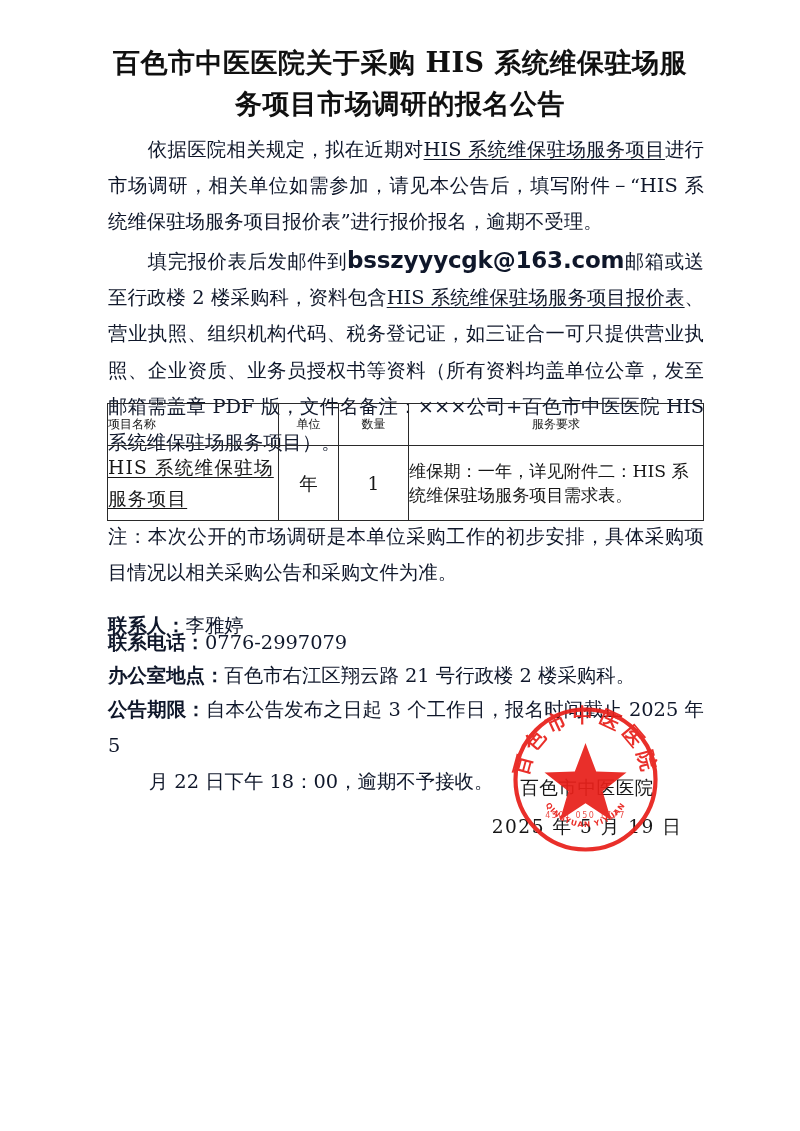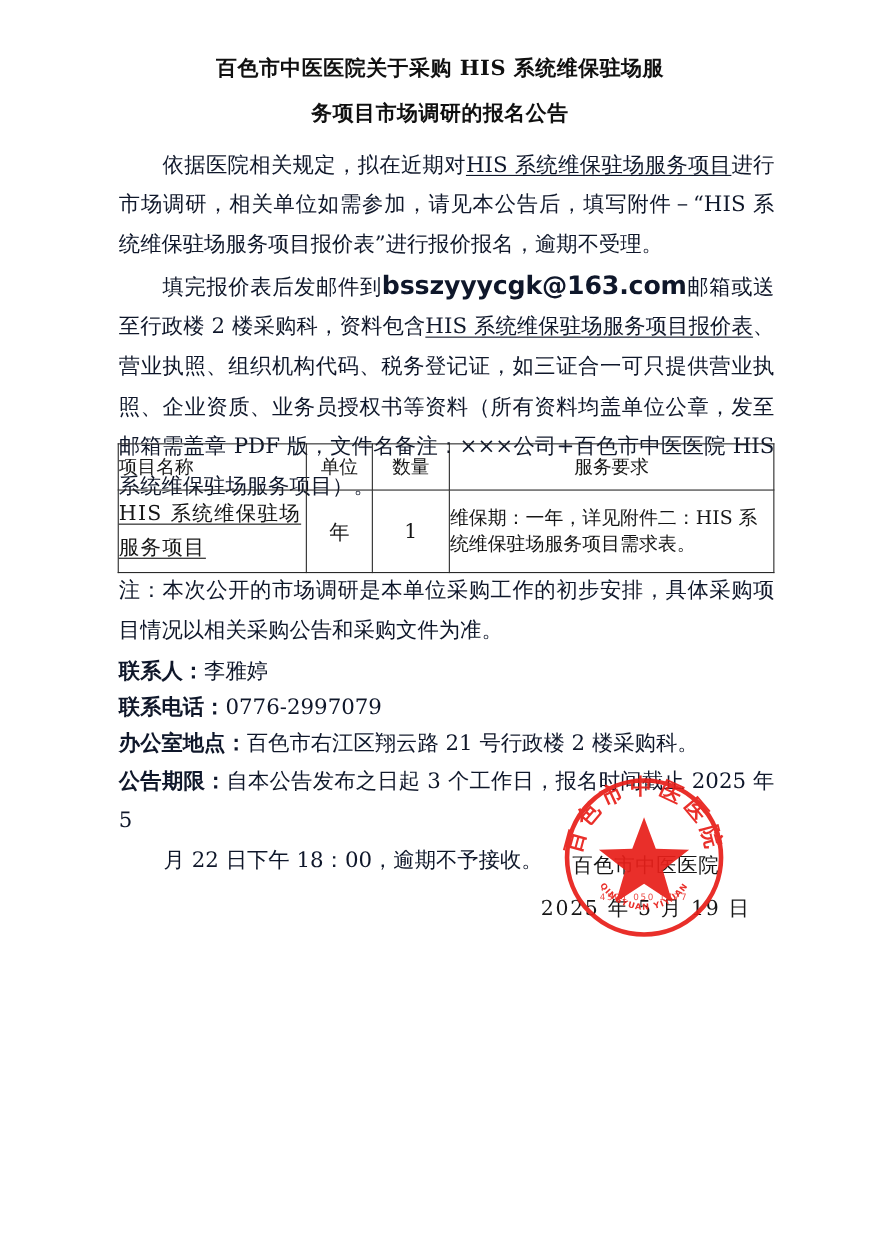--- a/index.html
+++ b/index.html
@@ -28,21 +28,21 @@
 
   
   .doc-title {
     position: absolute;
     left: 100px;
     top: 42px;
     width: 600px;
     text-align: center;
     font-family: "DejaVu Serif", "Liberation Serif", serif;
     font-weight: bold;
-    font-size: 19px;
+    font-size: 27px;
     line-height: 41px;
     letter-spacing: 0.5px;
     color: #101010;
   }
 
   
   .body-block {
     position: absolute;
     left: 108px;
     width: 596px;
@@ -90,21 +90,21 @@
     vertical-align: middle;
   }
   .col-name   { width: 171px; }
   .col-unit   { width: 60px; }
   .col-qty    { width: 70px; }
   .col-req    { width: auto; }
 
   th.h-cell {
     height: 41px;
     text-align: center;
-    font-size: 17px;
+    font-size: 12px;
   }
   th.h-name {
     text-align: left;
     padding-left: 14px;
   }
   td.c-name {
     height: 74px;
     padding: 4px 6px 4px 9px;
     font-size: 18.6px;
     line-height: 31px;
@@ -121,21 +121,21 @@
   }
   td.c-req {
     padding: 5px 8px 5px 11px;
     font-size: 17.2px;
     line-height: 24px;
     vertical-align: middle;
   }
 
   
   #note-block { top: 519px; }
-  #contact-person { top: 592px; }
+  #contact-person { top: 608px; }
   #contact-phone  { top: 625px; }
   #office-addr    { top: 658px; }
   #deadline       { top: 692px; }
   .hang {
     text-indent: 0;
     padding-left: 0;
   }
   .hang-line2 {
     display: block;
     padding-left: 2.1em;

